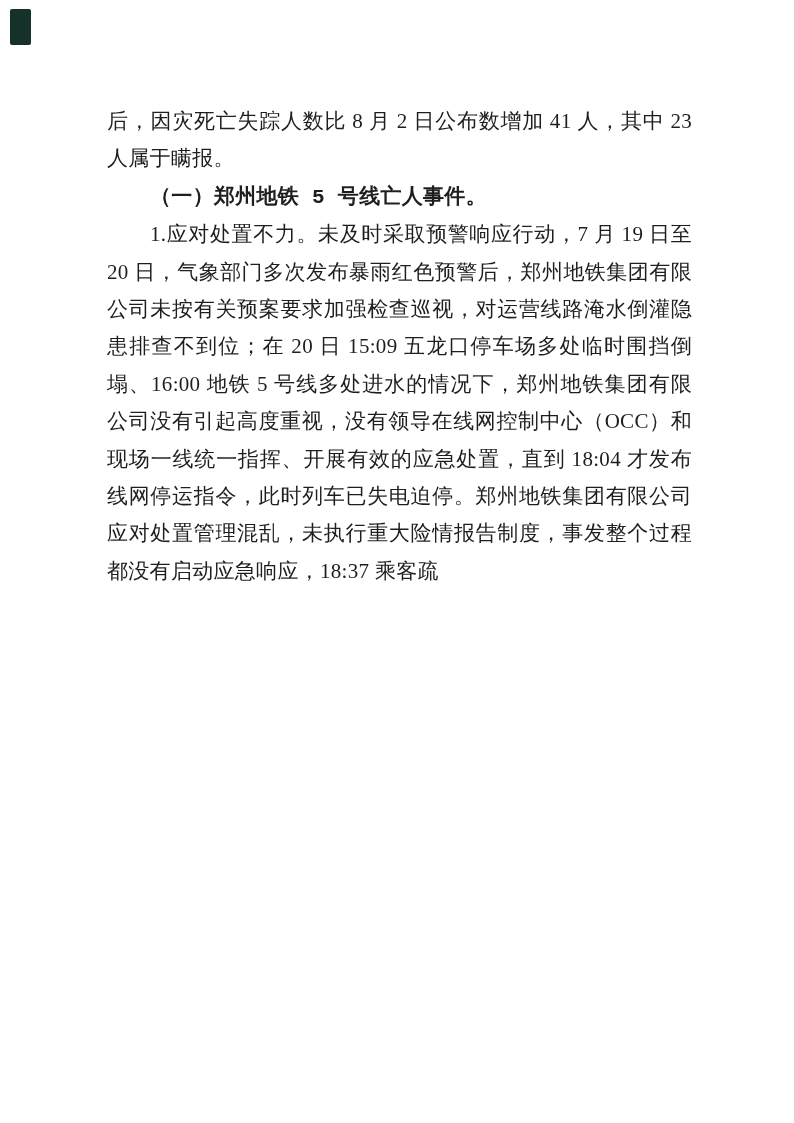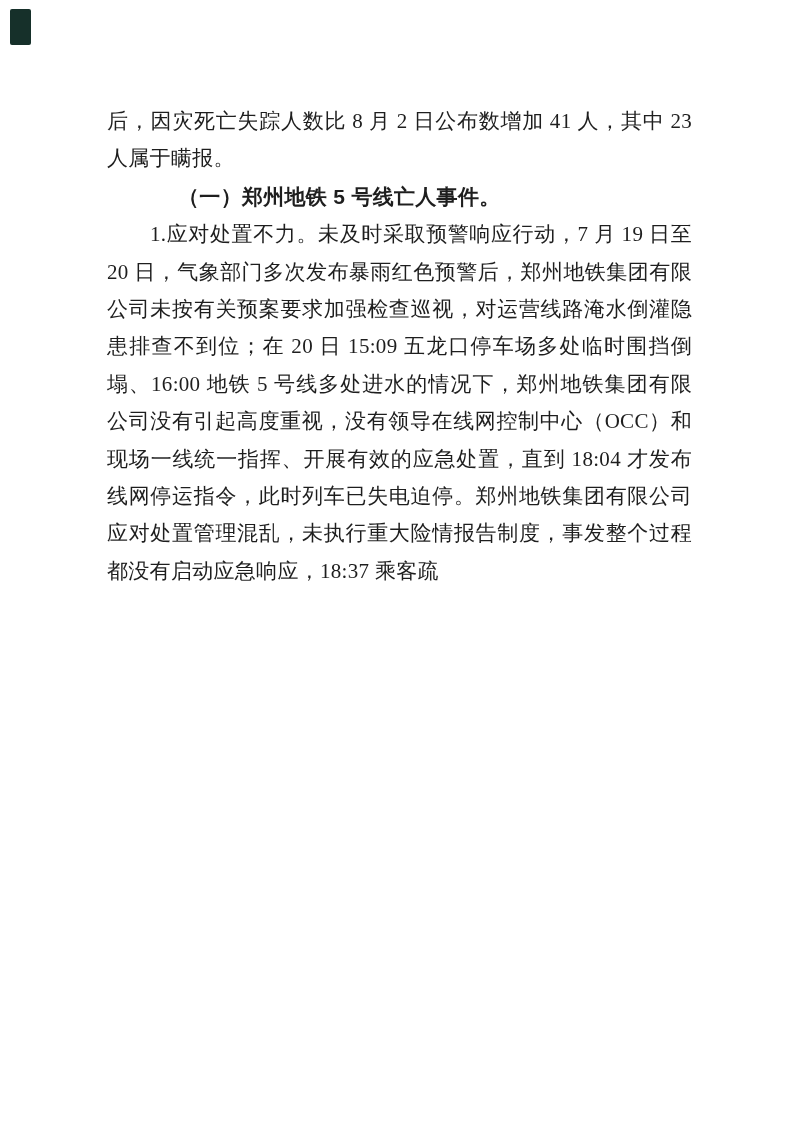--- a/index.html
+++ b/index.html
@@ -44,23 +44,22 @@
   }
   .run-serif {
     font-family: "Liberation Serif", serif;
     font-weight: 400;
   }
   .run-heiti {
     font-family: "Liberation Sans", sans-serif;
     font-weight: 700;
   }
   .run-boldserif {
-    font-family: Liberation Sans, sans-serif;
+    font-family: Liberation Mono, monospace;
     font-weight: 700;
-    margin-left: 28px;
   }
   .footer-pageno {
     position: absolute;
     left: 0;
     top: 1031px;
     width: 100%;
     text-align: right;
     font-size: 15px;
     font-family: "Liberation Serif", serif;
     color: #2a2a2a;

